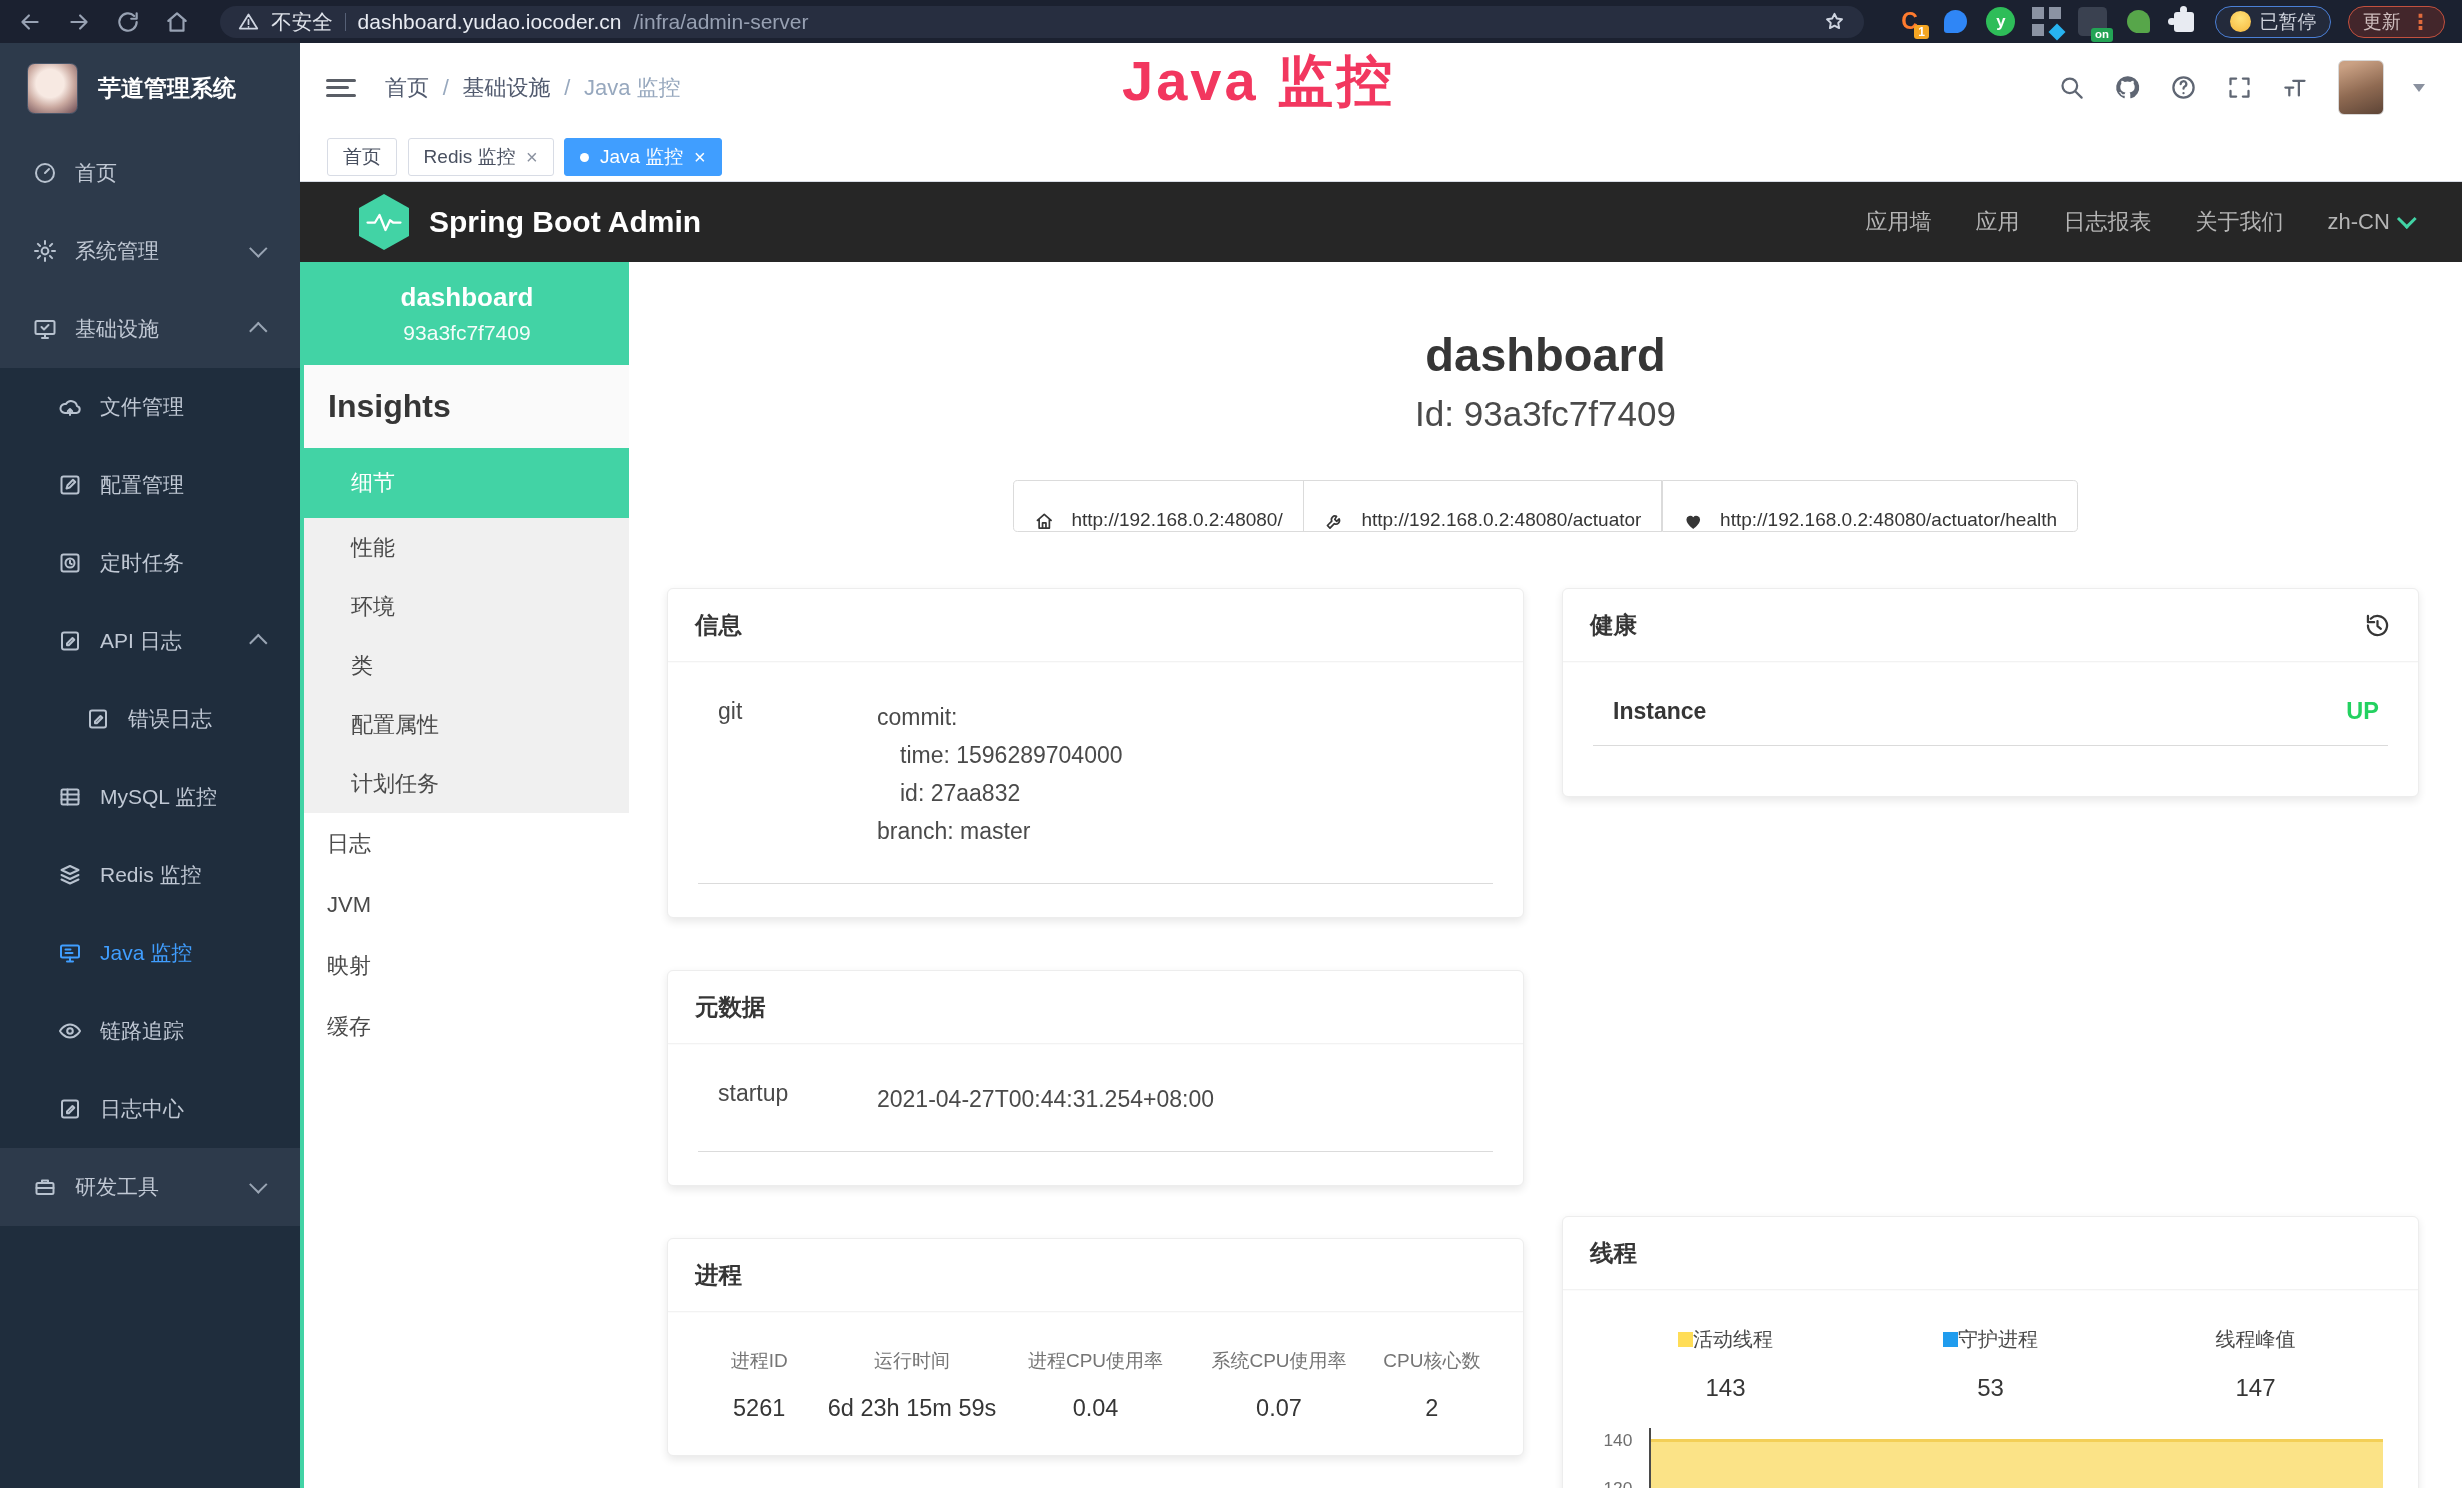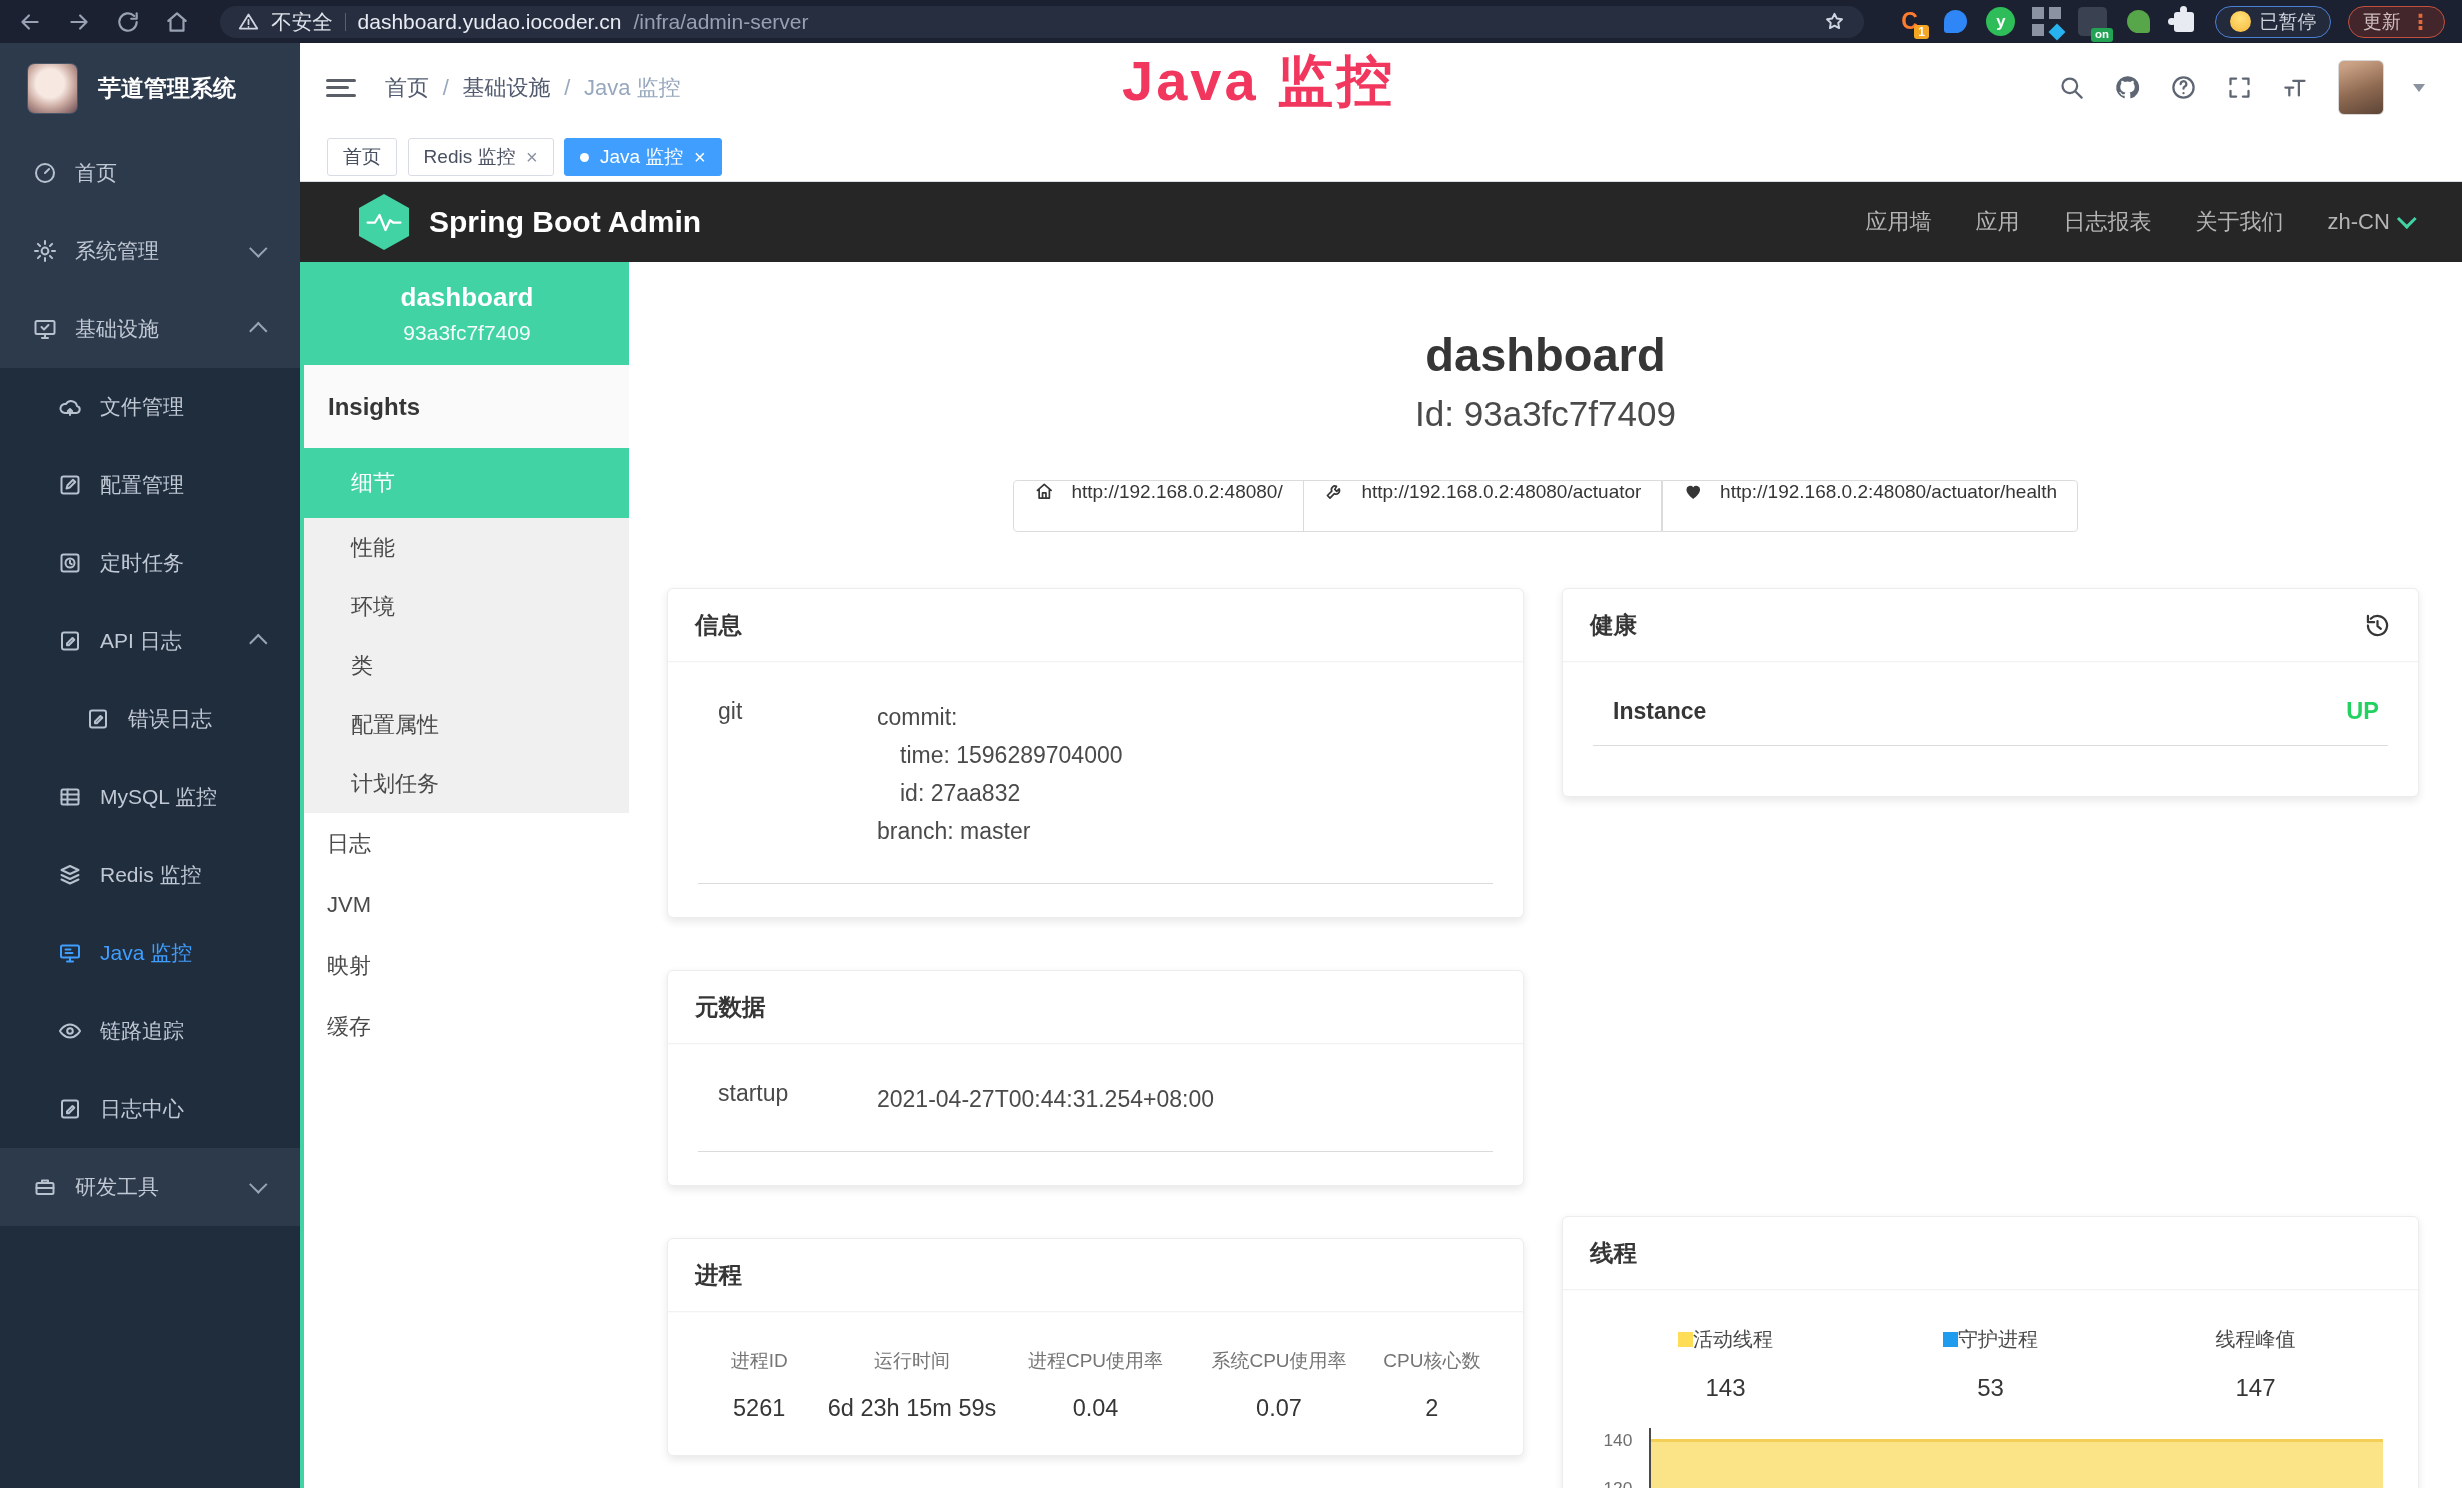--- a/index.html
+++ b/index.html
@@ -91,32 +91,32 @@
   .sba-nav{margin-left:auto;display:flex;align-items:center;gap:44px;font-size:22px;color:#b5b5b5;}
   .sba-nav .nav-item{white-space:nowrap;cursor:pointer;}
   .locale{display:flex;align-items:center;gap:10.6px;}
   .gchev{width:10.6px;height:10.6px;border-right:3px solid #42d3a5;border-bottom:3px solid #42d3a5;transform:rotate(45deg);margin-top:-6px;}
 
   
   .sba-sidebar{position:absolute;left:300px;top:262px;width:330px;height:1227px;background:#fff;border-left:4.6px solid #42d3a5;box-sizing:border-box;}
   .instance-box{height:103px;background:#42d3a5;color:#fff;display:flex;flex-direction:column;align-items:center;justify-content:center;gap:7.6px;cursor:pointer;}
   .instance-name{font-size:26px;font-weight:bold;}
   .instance-id{font-size:21px;opacity:.95;}
-  .insights-label{height:83px;background:#fafafa;display:flex;align-items:center;padding-left:24px;font-size:24px;font-weight:bold;color:#363636;box-sizing:border-box;}
+  .insights-label{height:83px;background:#fafafa;display:flex;align-items:center;padding-left:24px;font-size:32px;font-weight:bold;color:#363636;box-sizing:border-box;}
   .smenu .item{display:flex;align-items:center;font-size:22px;color:#4a4a4a;cursor:pointer;box-sizing:border-box;}
   .smenu .sub{height:59px;padding-left:47px;background:#f0f0f0;}
   .smenu .sub.active{height:70px;background:#42d3a5;color:#fff;}
   .smenu .top2{height:61px;padding-left:23px;background:#fff;}
 
   
   .sba-main{position:absolute;left:629px;top:262px;width:1833px;height:1227px;background:#fff;}
   .page-title{margin-top:65px;text-align:center;font-size:47px;font-weight:600;color:#363636;}
   .page-subtitle{margin-top:12px;text-align:center;font-size:35px;color:#4a4a4a;}
   .links-row{margin-top:46px;display:flex;justify-content:center;}
-  .link-btn{height:50px;border:0.8px solid #dbdbdb;background:#fff;color:#363636;font-size:19px;display:flex;align-items:flex-start;gap:17px;padding:0 20px;margin-left:-0.8px;cursor:pointer;white-space:nowrap;}
+  .link-btn{height:50px;border:0.8px solid #dbdbdb;background:#fff;color:#363636;font-size:19px;display:flex;align-items:flex-end;gap:17px;padding:0 20px;margin-left:-0.8px;cursor:pointer;white-space:nowrap;}
   .link-btn:first-child{border-radius:4.6px 0 0 4.6px;margin-left:0;}
   .link-btn:last-child{border-radius:0 4.6px 4.6px 0;}
   .link-btn .li{width:20.5px;height:20.5px;color:#363636;}
   .col-left{position:absolute;left:38px;top:326px;width:857px;}
   .col-right{position:absolute;left:933px;top:326px;width:857px;}
   .card{background:#fff;border:0.8px solid #ededed;border-radius:6px;box-shadow:0 3.8px 9px rgba(10,10,10,.09);margin-bottom:52px;overflow:hidden;}
   .card-header{display:flex;align-items:center;justify-content:space-between;padding:20px 27px;border-bottom:1.5px solid #f2f2f2;box-shadow:0 0.8px 1.5px rgba(10,10,10,.05);}
   .card-title{font-size:23.5px;font-weight:600;color:#363636;}
   .hist-icon{width:27px;height:27px;color:#363636;cursor:pointer;}
   .card-body{padding:36px 30px 33px 30px;}

